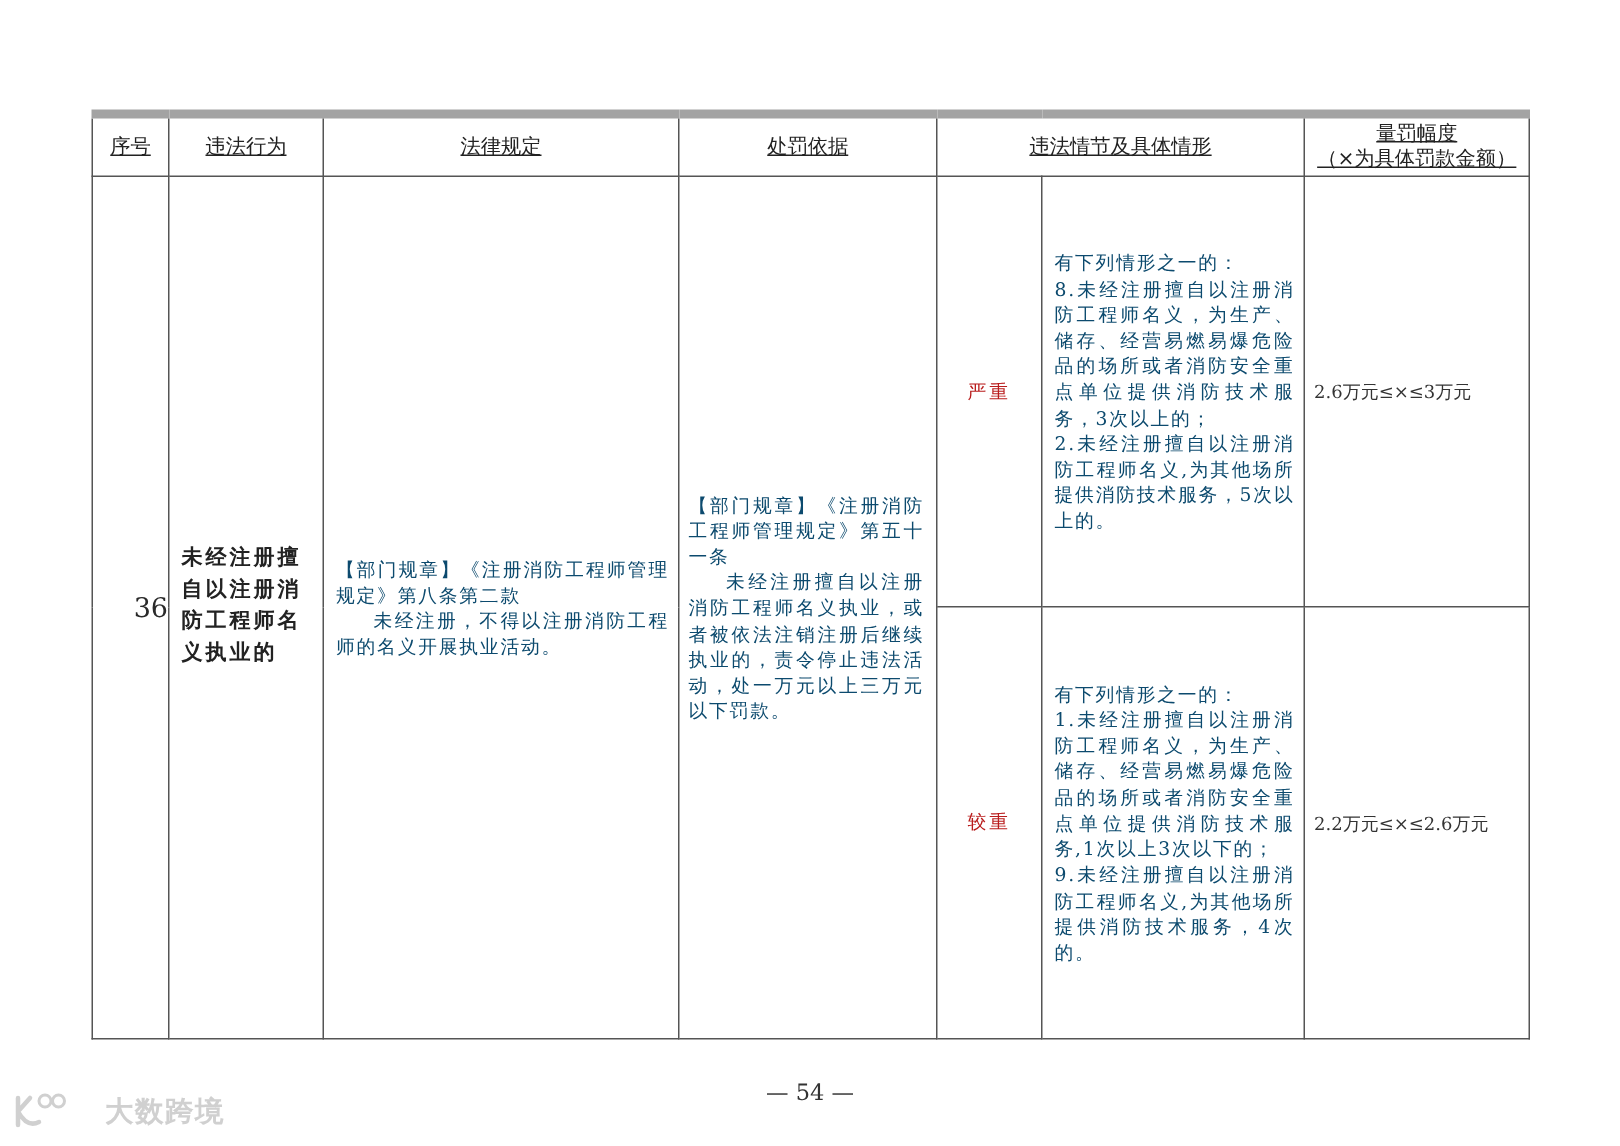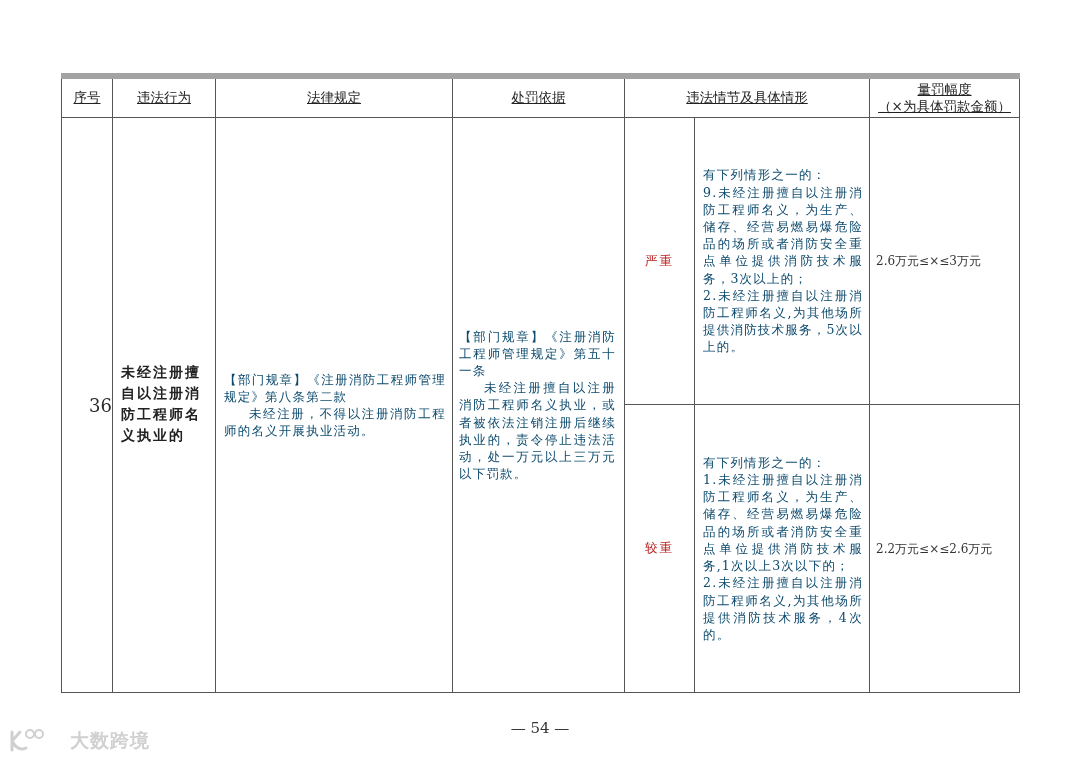--- a/index.html
+++ b/index.html
@@ -78,31 +78,31 @@
       <div>【部门规章】《注册消防工程师管理规定》第八条第二款</div>
       <div class="indent">未经注册，不得以注册消防工程师的名义开展执业活动。</div>
     </td>
     <td class="basis" rowspan="2">
       <div>【部门规章】《注册消防工程师管理规定》第五十一条</div>
       <div class="indent">未经注册擅自以注册消防工程师名义执业，或者被依法注销注册后继续执业的，责令停止违法活动，处一万元以上三万元以下罚款。</div>
     </td>
     <td class="level">严重</td>
     <td class="detail">
       <div>有下列情形之一的：</div>
-      <div>9.未经注册擅自以注册消防工程师名义，为生产、储存、经营易燃易爆危险品的场所或者消防安全重点单位提供消防技术服务，3次以上的；</div>
+      <div>8.未经注册擅自以注册消防工程师名义，为生产、储存、经营易燃易爆危险品的场所或者消防安全重点单位提供消防技术服务，3次以上的；</div>
       <div>2.未经注册擅自以注册消防工程师名义,为其他场所提供消防技术服务，5次以上的。</div>
     </td>
     <td class="range">2.6万元≤×≤3万元</td>
   </tr>
   <tr style="height:288px">
     <td class="level">较重</td>
     <td class="detail">
       <div>有下列情形之一的：</div>
       <div>1.未经注册擅自以注册消防工程师名义，为生产、储存、经营易燃易爆危险品的场所或者消防安全重点单位提供消防技术服务,1次以上3次以下的；</div>
-      <div>2.未经注册擅自以注册消防工程师名义,为其他场所提供消防技术服务，4次的。</div>
+      <div>9.未经注册擅自以注册消防工程师名义,为其他场所提供消防技术服务，4次的。</div>
     </td>
     <td class="range">2.2万元≤×≤2.6万元</td>
   </tr>
 </tbody>
   </table>
 
 <div class="pagenum">— 54 —</div>
 
 <div class="watermark">
   <svg class="wm-logo" viewBox="0 0 44 26">

